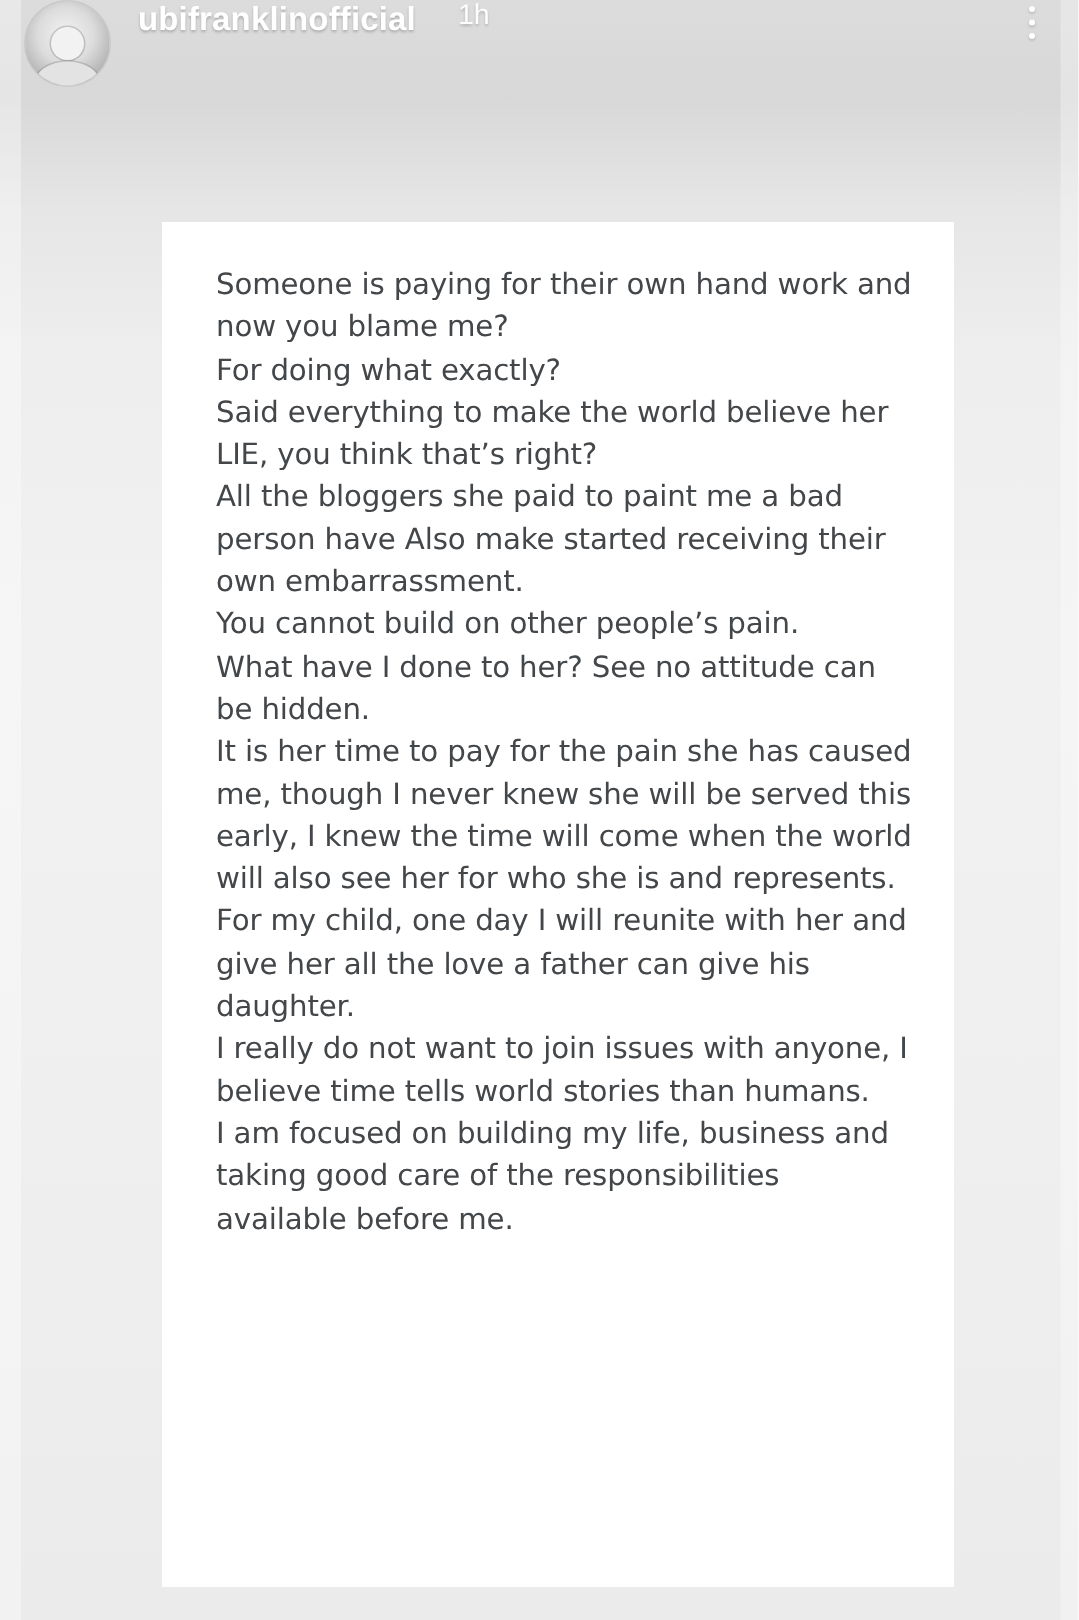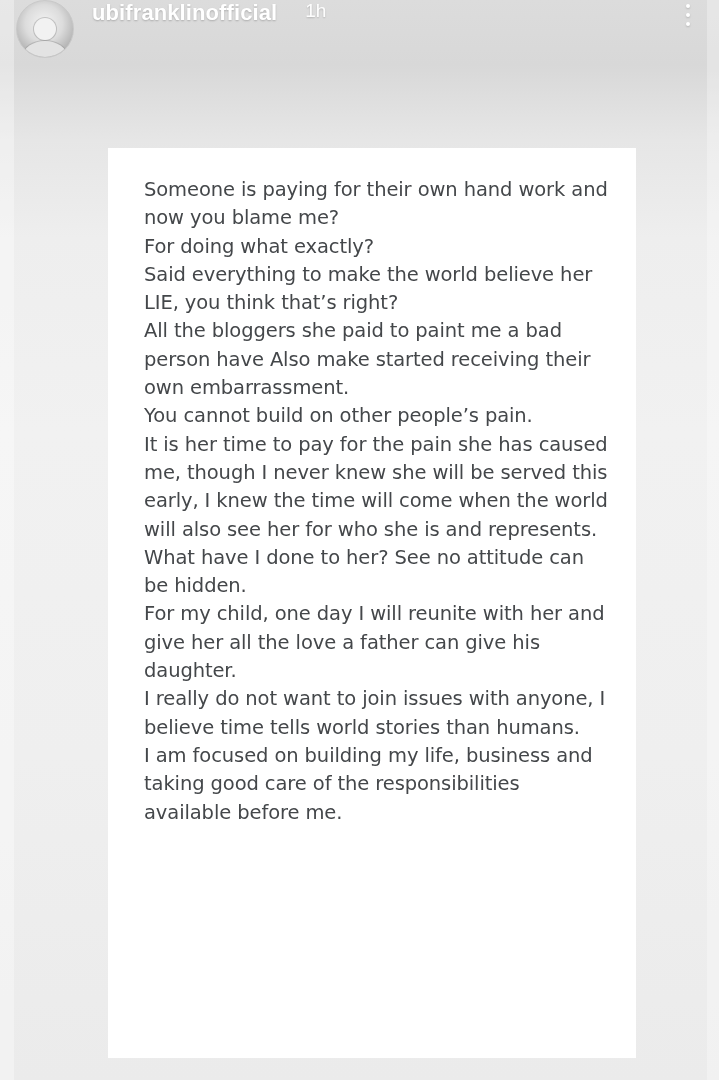--- a/index.html
+++ b/index.html
@@ -170,21 +170,21 @@
       <i></i>
     </div>
   </div>
 
   <div class="text-card">
     <p>Someone is paying for their own hand work and now you blame me?</p>
     <p>For doing what exactly?</p>
     <p>Said everything to make the world believe her LIE, you think that’s right?</p>
     <p>All the bloggers she paid to paint me a bad person have Also make started receiving their own embarrassment.</p>
     <p>You cannot build on other people’s pain.</p>
+    <p>What have I done to her? See no attitude can be hidden.</p>
     <p>It is her time to pay for the pain she has caused me, though I never knew she will be served this early, I knew the time will come when the world will also see her for who she is and represents.</p>
-    <p>What have I done to her? See no attitude can be hidden.</p>
     <p>For my child, one day I will reunite with her and give her all the love a father can give his daughter.</p>
     <p>I really do not want to join issues with anyone, I believe time tells world stories than humans.</p>
     <p>I am focused on building my life, business and taking good care of the responsibilities available before me.</p>
 
   </div>
 
 </div>
 
 </body></html>

